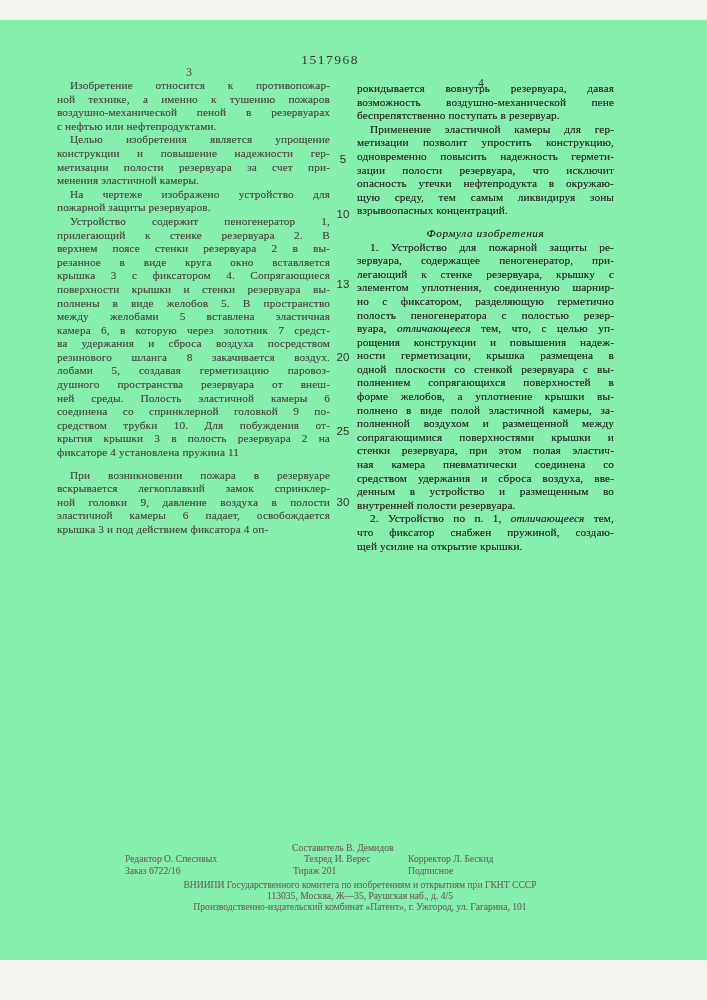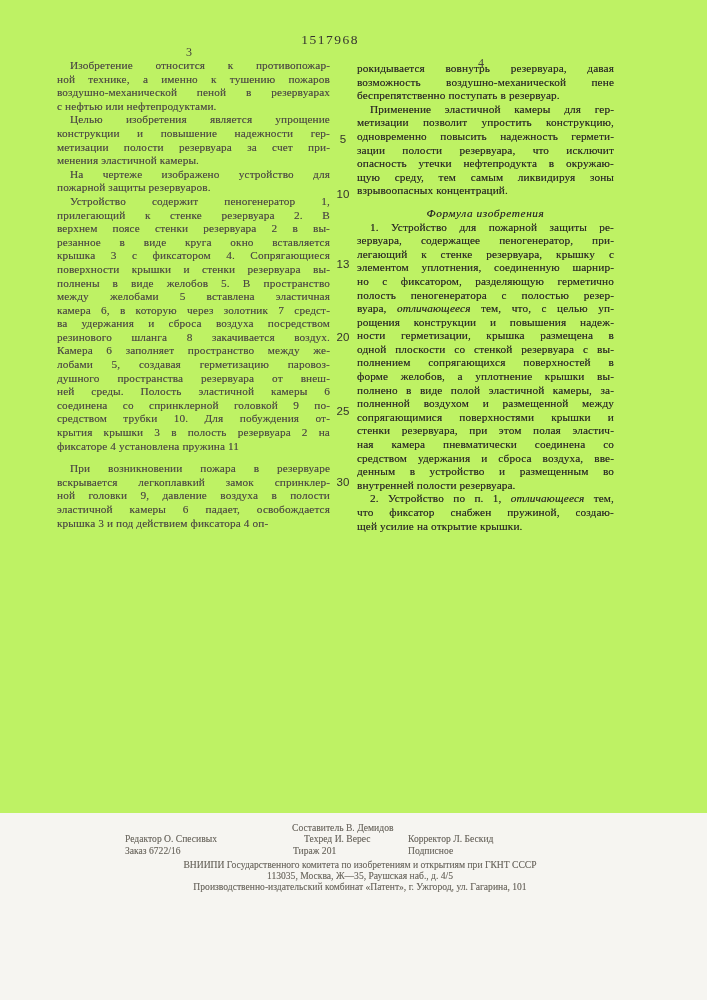--- a/index.html
+++ b/index.html
@@ -1,20 +1,21 @@
 <!DOCTYPE html>
 <html><head>
 <meta charset="utf-8">
 <style>
   * { margin:0; padding:0; box-sizing:border-box; }
   html,body { width:707px; height:1000px; }
   body { background:#f6f5f1; font-family:"Liberation Serif", serif; overflow:hidden; }
   .page {
-    position:relative; width:707px; height:813px;
-    background:#bef264;
+    position:relative; width:707px; height:940px;
+    background:#86efac;
+    margin-top:20px;
   }
   .patent-number {
     position:absolute; top:32px; left:0; width:660px;
     text-align:center; font-size:13.5px; letter-spacing:1.5px; color:#35332f;
   }
   .col-num { position:absolute; font-size:12px; color:#45423d; }
   .col-num-left { top:45px; left:186px; }
   .col-num-right { top:56px; left:478px; }
   .gutter span {
     position:absolute; left:330px; width:26px; text-align:center;
@@ -91,21 +92,20 @@
         <div class="line"><span>прилегающий к стенке резервуара 2. В</span></div>
         <div class="line"><span>верхнем поясе стенки резервуара 2 в вы-</span></div>
         <div class="line"><span>резанное в виде круга окно вставляется</span></div>
         <div class="line"><span>крышка 3 с фиксатором 4. Сопрягающиеся</span></div>
         <div class="line"><span>поверхности крышки и стенки резервуара вы-</span></div>
         <div class="line"><span>полнены в виде желобов 5. В пространство</span></div>
         <div class="line"><span>между желобами 5 вставлена эластичная</span></div>
         <div class="line"><span>камера 6, в которую через золотник 7 средст-</span></div>
         <div class="line"><span>ва удержания и сброса воздуха посредством</span></div>
         <div class="line"><span>резинового шланга 8 закачивается воздух.</span></div>
-        <div class="line"><span>Камера 6 заполняет пространство между же-</span></div>
         <div class="line"><span>лобами 5, создавая герметизацию паровоз-</span></div>
         <div class="line"><span>душного пространства резервуара от внеш-</span></div>
         <div class="line"><span>ней среды. Полость эластичной камеры 6</span></div>
         <div class="line"><span>соединена со спринклерной головкой 9 по-</span></div>
         <div class="line"><span>средством трубки 10. Для побуждения от-</span></div>
         <div class="line"><span>крытия крышки 3 в полость резервуара 2 на</span></div>
         <div class="line last"><span>фиксаторе 4 установлена пружина 11</span></div>
       </div>
       <div class="para gap">
         <div class="line first"><span>При возникновении пожара в резервуаре</span></div>

